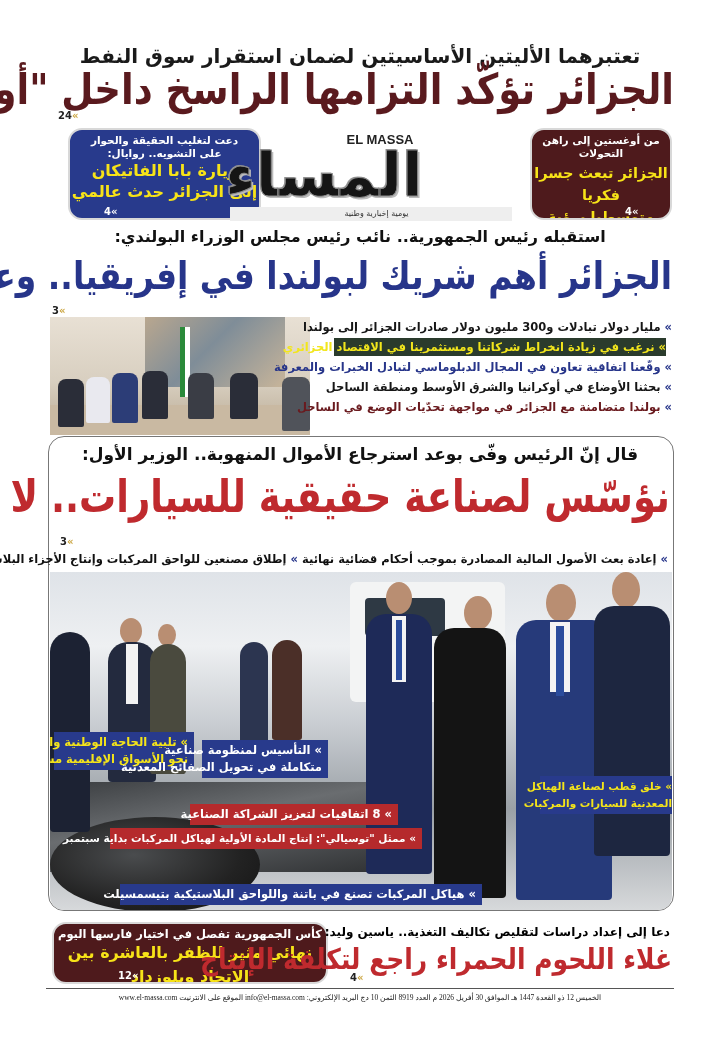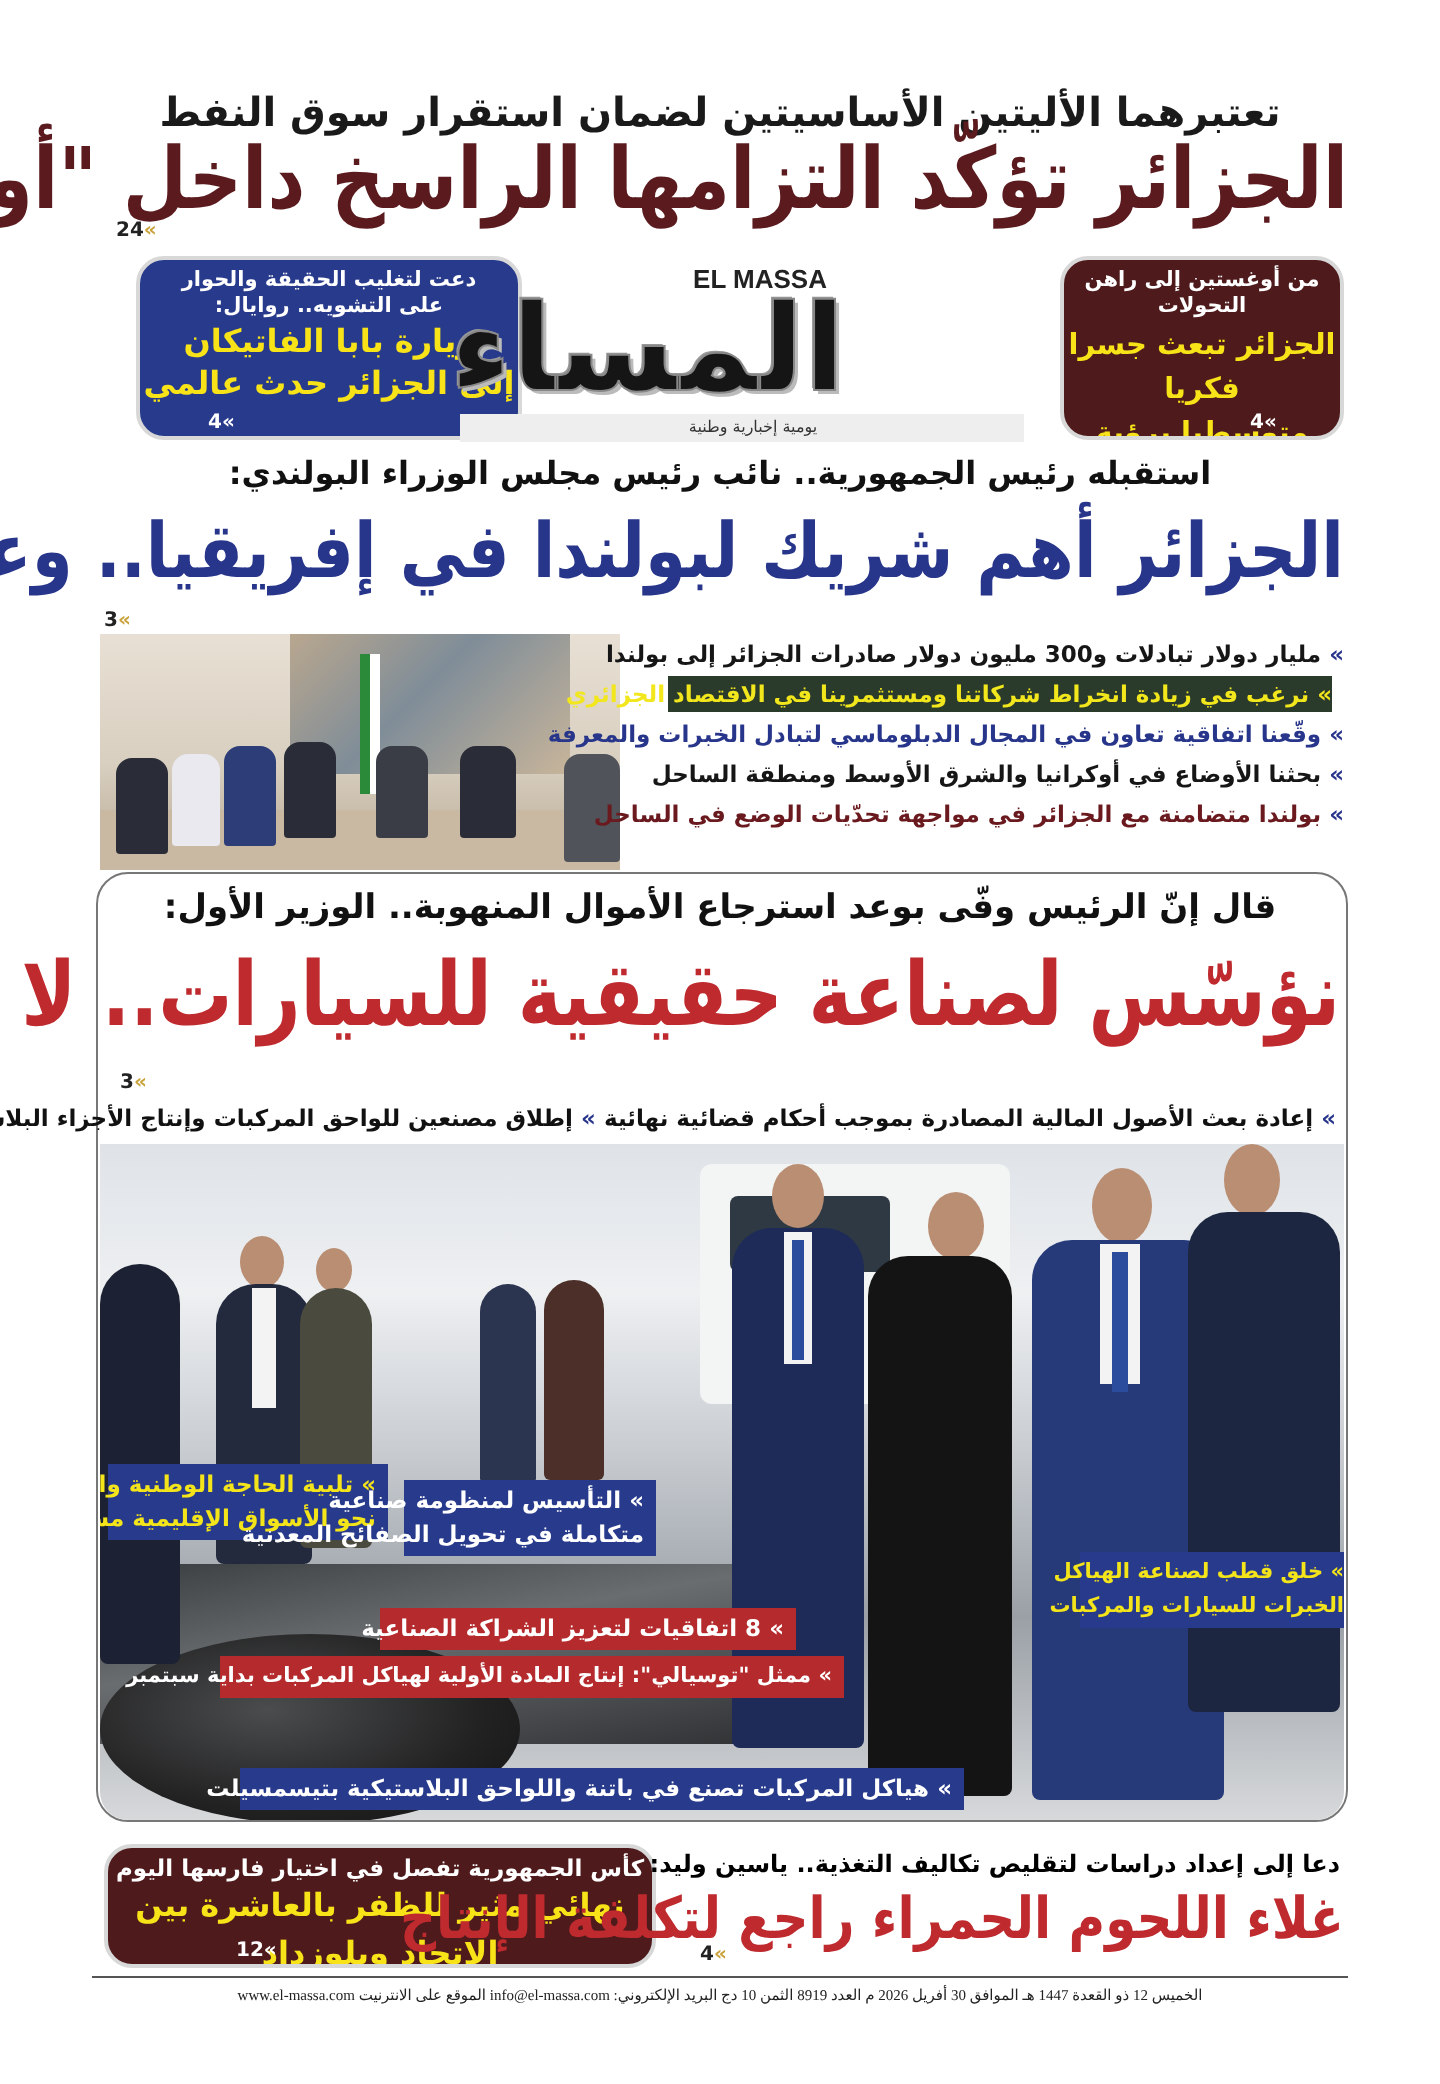--- a/index.html
+++ b/index.html
@@ -184,21 +184,21 @@
   <div class="abs cap cap-blue-y" style="left:4px; top:160px; width:140px;">
     <div><span class="arr">»</span> <span>تلبية الحاجة الوطنية والتوجه</span></div>
     <div>نحو الأسواق الإقليمية مستقبلا</div>
   </div>
   <div class="abs cap cap-blue-w" style="left:152px; top:168px; width:126px;">
     <div><span class="arr">»</span> <span>التأسيس لمنظومة صناعية</span></div>
     <div>متكاملة في تحويل الصفائح المعدنية</div>
   </div>
   <div class="abs cap cap-blue-y" style="left:490px; top:204px; width:138px; font-size:10.5px;">
     <div><span class="arr">»</span> <span>خلق قطب لصناعة الهياكل</span></div>
-    <div>الخبرات للسيارات والمركبات</div>
+    <div>المعدنية للسيارات والمركبات</div>
   </div>
   <div class="abs cap cap-red" style="left:140px; top:232px; width:208px;">
     <span class="arr">»</span> <span>8 اتفاقيات لتعزيز الشراكة الصناعية</span>
   </div>
   <div class="abs cap cap-red" style="left:60px; top:256px; width:312px; font-size:10.5px;">
     <span class="arr">»</span> <span>ممثل "توسيالي": إنتاج المادة الأولية لهياكل المركبات بداية سبتمبر</span>
   </div>
   <div class="abs cap cap-blue-w" style="left:70px; top:312px; width:362px;">
     <span class="arr">»</span> <span>هياكل المركبات تصنع في باتنة واللواحق البلاستيكية بتيسمسيلت</span>
   </div>

